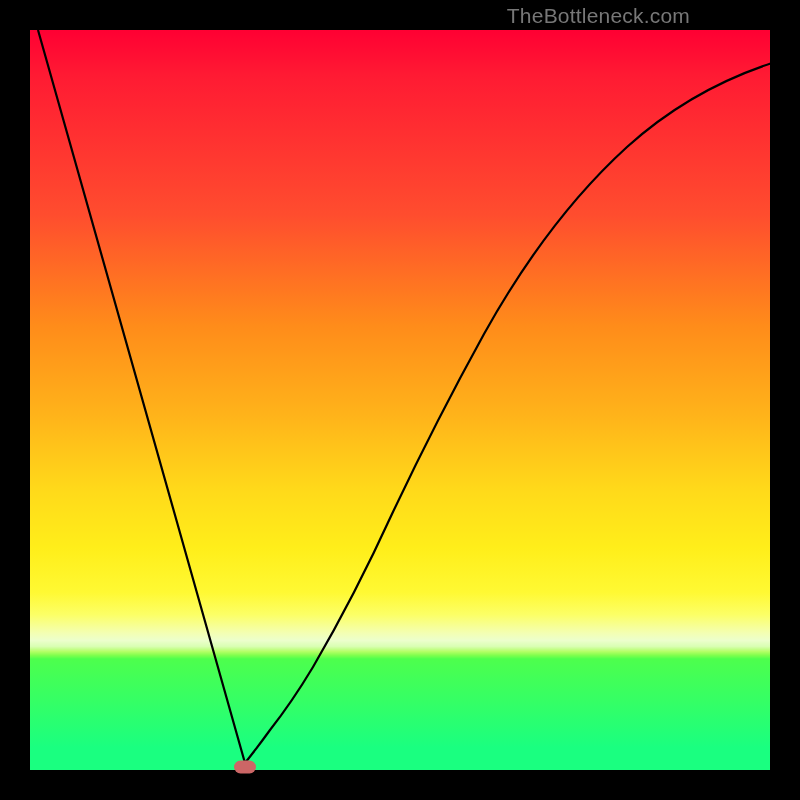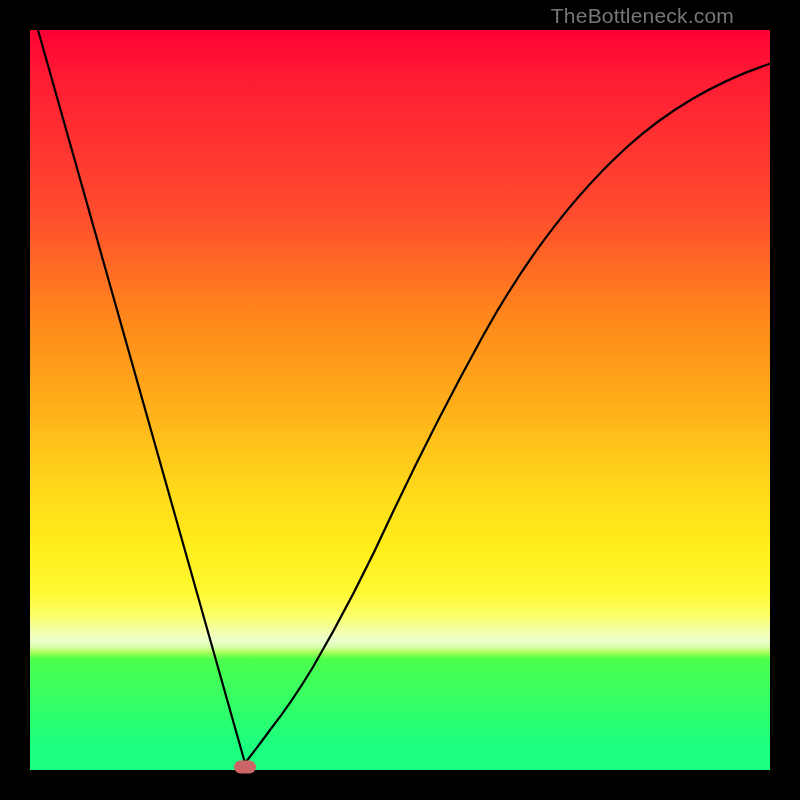--- a/index.html
+++ b/index.html
@@ -9,21 +9,20 @@
     height: 800px;
     overflow: hidden;
     background: #000;
     font-family: Arial, Helvetica, sans-serif;
   }
   .frame {
     position: relative;
     width: 700px;
     height: 800px;
     background: #000;
-    padding-left: 44px;
   }
   .plot-area {
     position: absolute;
     left: 30px;
     top: 30px;
     width: 740px;
     height: 740px;
     
     background: linear-gradient(to bottom,
       #ff0033 0%,

